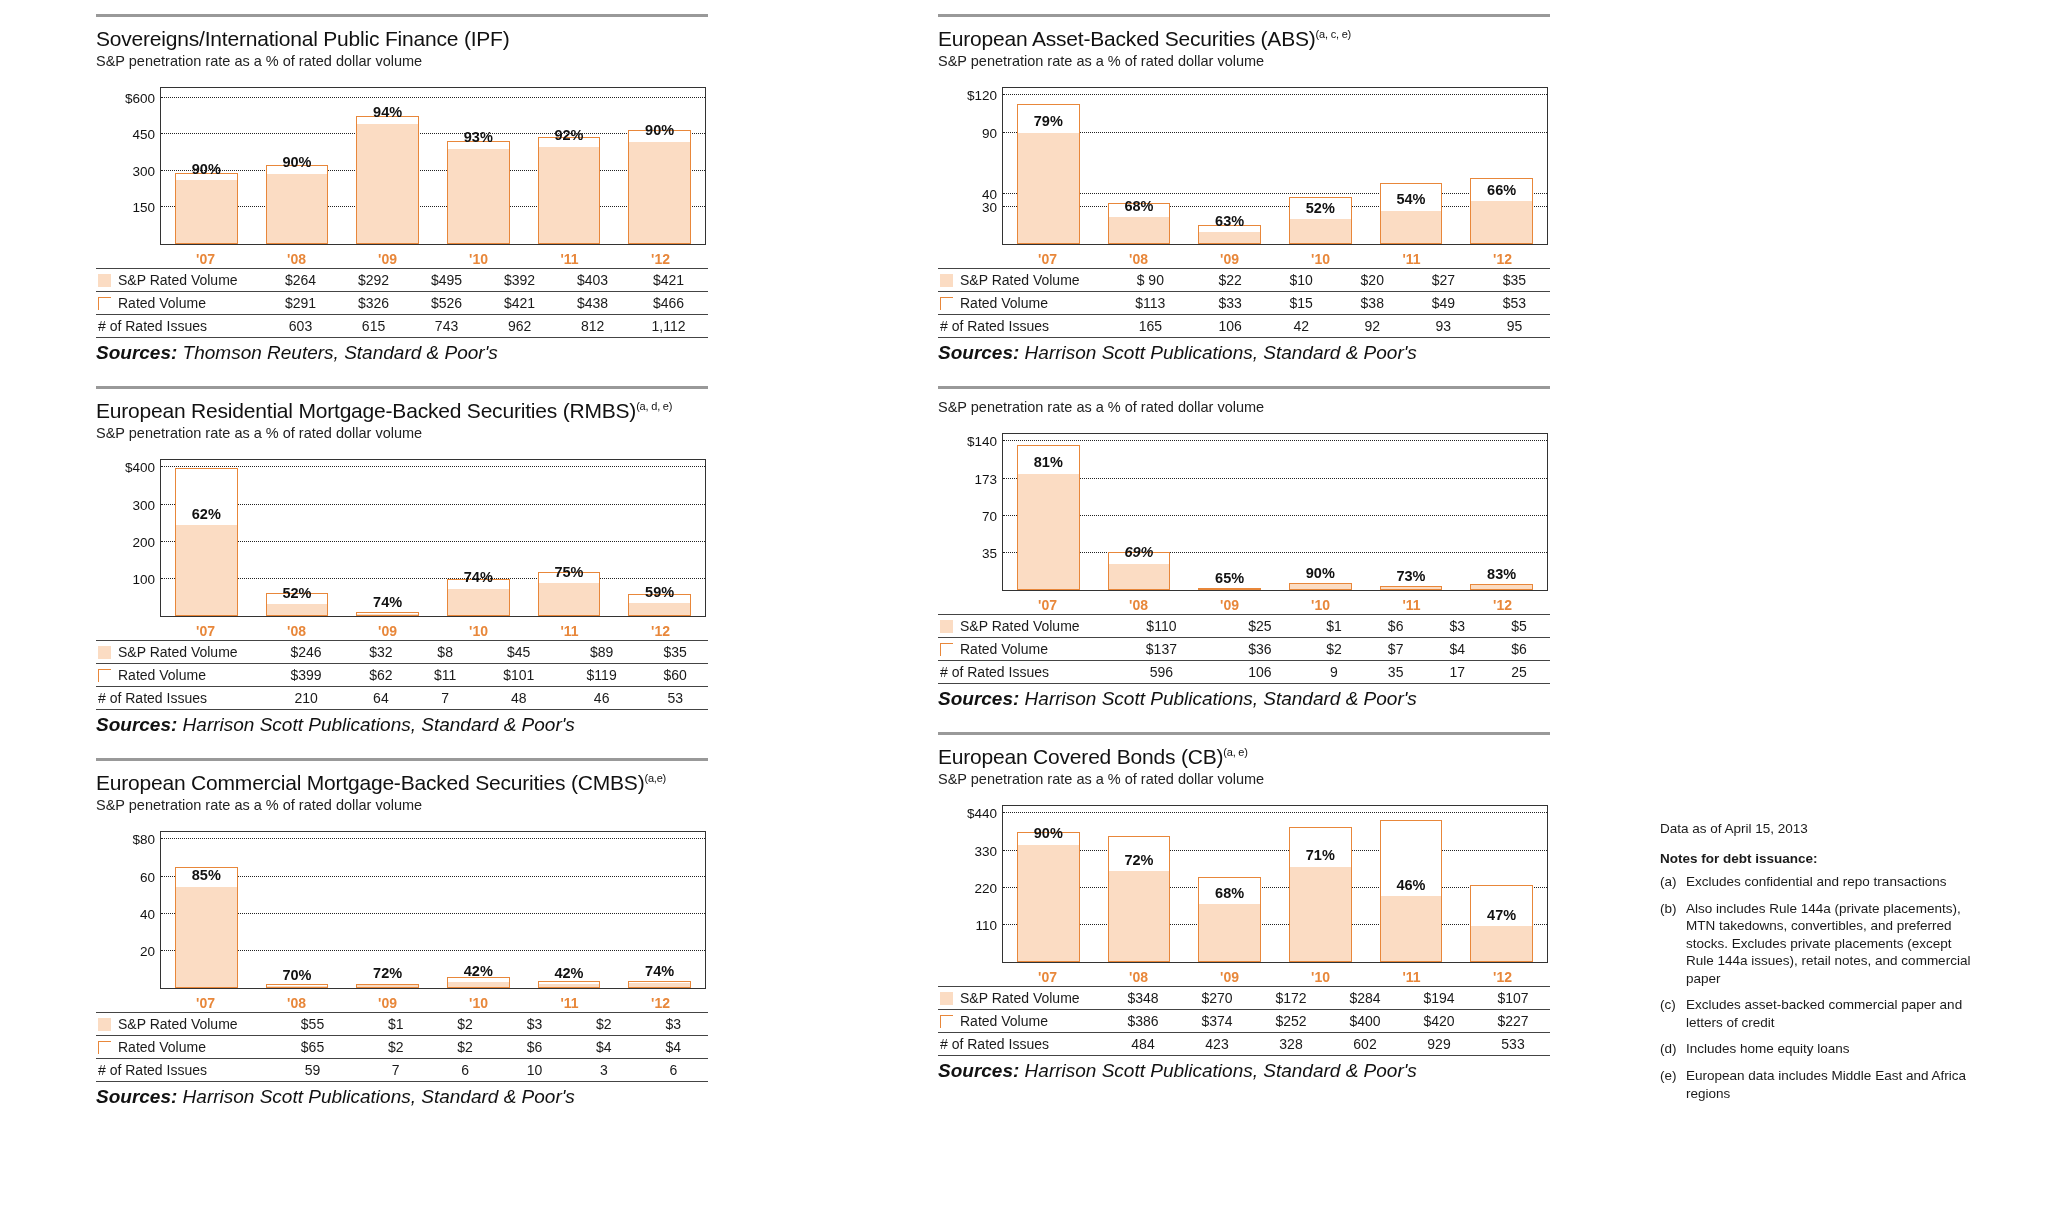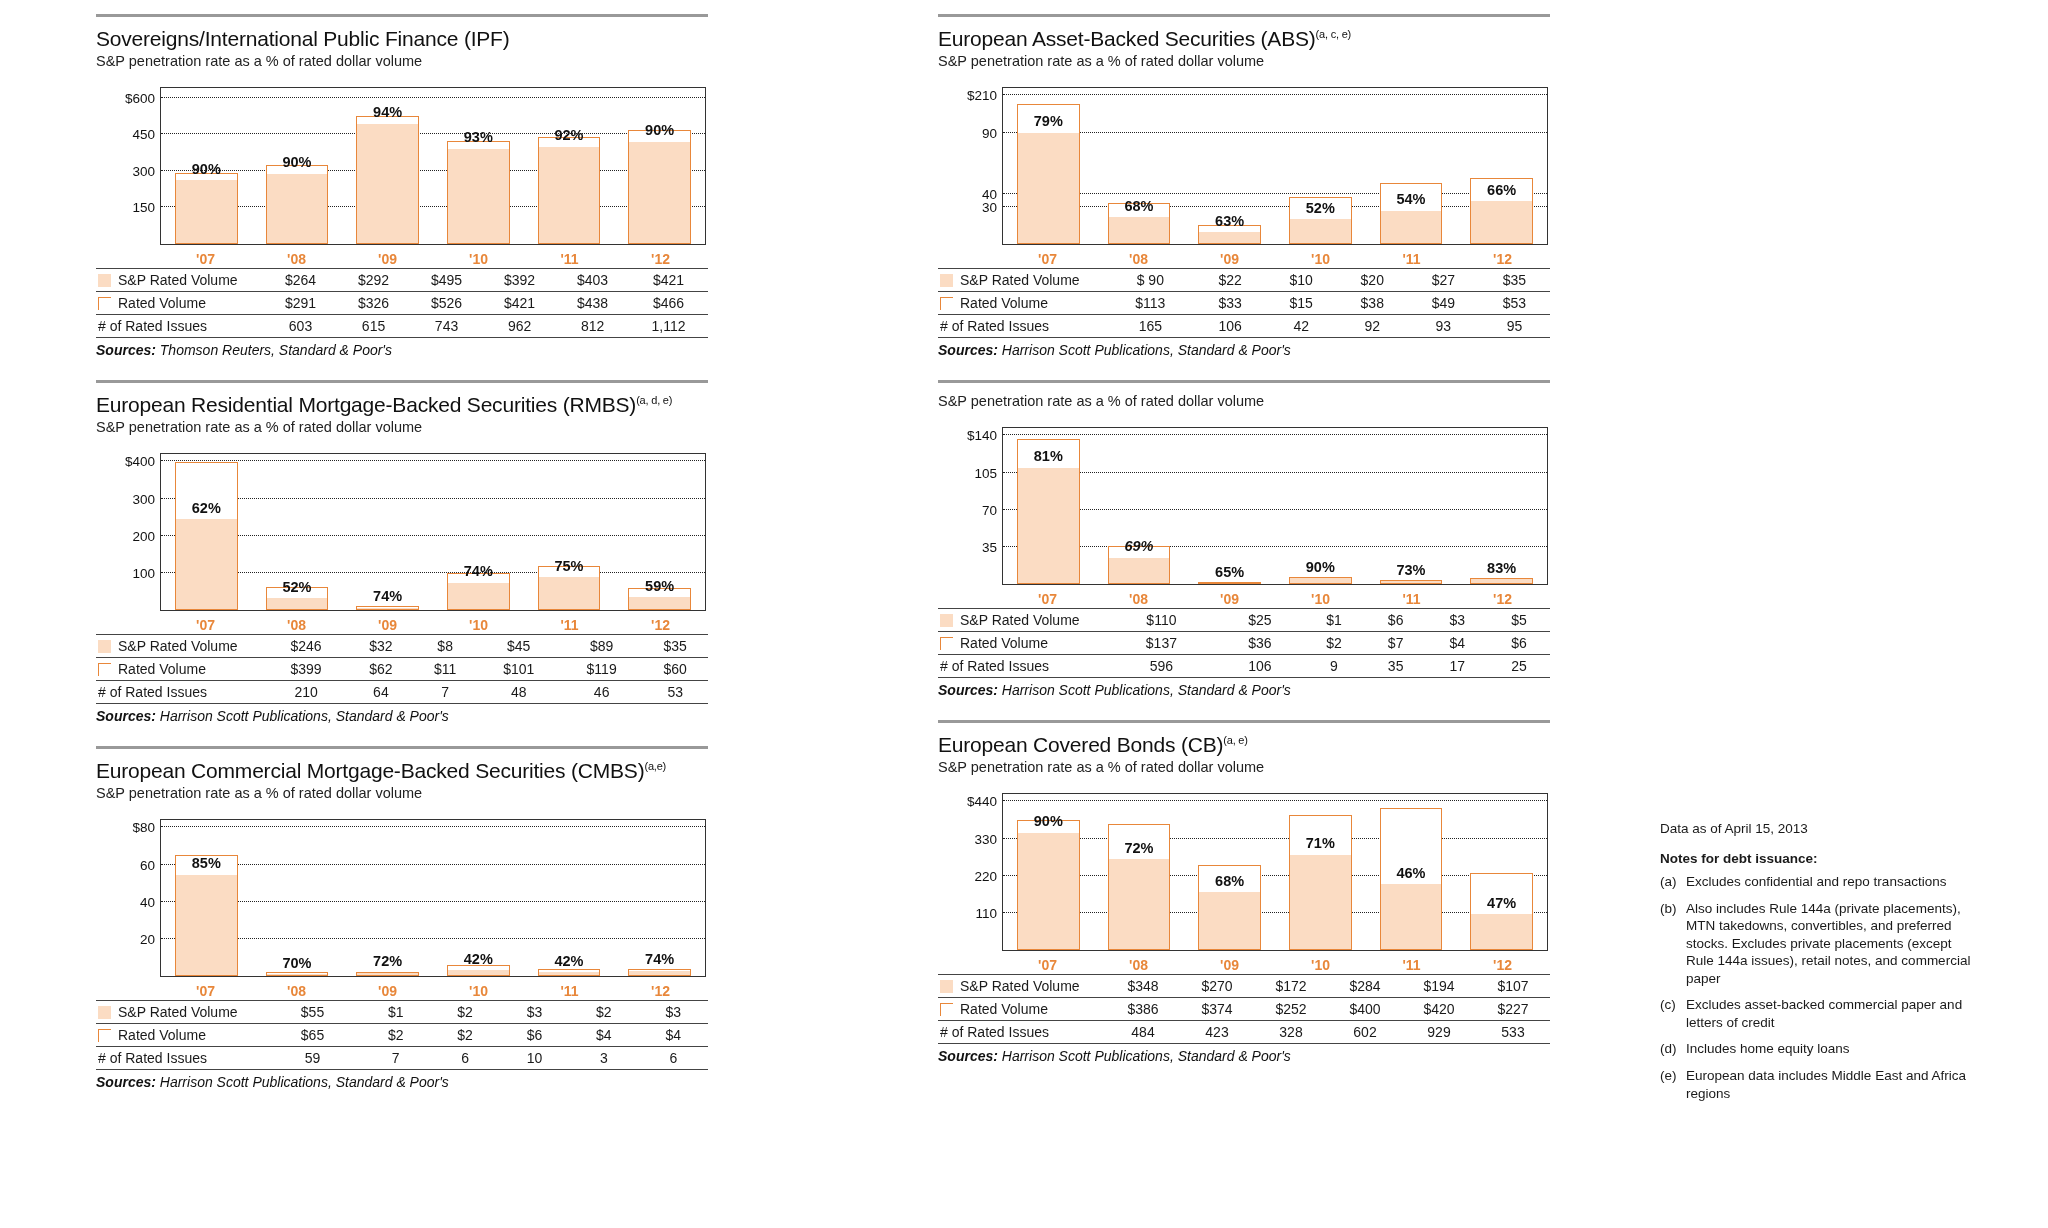--- a/index.html
+++ b/index.html
@@ -99,21 +99,21 @@
   table.data td.rowlabel {
     text-align:left; width:168px; padding-left:2px;
   }
   .swatch-filled, .swatch-open {
     display:inline-block; width:13px; height:13px;
     margin-right:7px; vertical-align:-2px;
   }
   .swatch-filled { background:#fbdcc3; border:1px solid #fbdcc3; }
   .swatch-open { background:#fff; border:1.5px solid #e8873a; border-bottom:none; border-right:none; box-sizing:border-box; }
   .sources {
-    font-size:14px; font-style:italic; margin-top:4px; color:#111;
+    font-size:19px; font-style:italic; margin-top:4px; color:#111;
   }
   .sources b { font-style:italic; font-weight:700; }
 
   
   .notes-block { font-size:13.5px; line-height:1.3; }
   .notes-block .note-line { margin-bottom:12px; }
   .notes-title { font-weight:700; margin-bottom:6px; font-size:13.5px; }
   .note-item { display:flex; margin-bottom:9px; }
   .note-tag { width:26px; flex:0 0 26px; }
   .note-text { flex:1; }
@@ -431,21 +431,21 @@
             <div class="gridline" style="bottom: 23.8095%;">
               <div class="ytick">30</div>
             </div>
             <div class="gridline" style="bottom: 31.746%;">
               <div class="ytick">40</div>
             </div>
             <div class="gridline" style="bottom: 71.4286%;">
               <div class="ytick">90</div>
             </div>
             <div class="gridline" style="bottom: 95.2381%;">
-              <div class="ytick">$210</div>
+              <div class="ytick">$120</div>
             </div>
             <div class="bars">
               <div class="barwrap">
                 <div class="bar-outer" style="height: 89.6825%;">
                   <div class="bar-inner" style="height: 79.646%;"></div>
                 </div>
                 <div class="pct" style="bottom: 73.4286%;">79%</div>
               </div>
               <div class="barwrap">
                 <div class="bar-outer" style="height: 26.1905%;">
@@ -526,21 +526,21 @@
         <div class="panel-sub">S&amp;P penetration rate as a % of rated dollar volume</div>
         <div class="chart">
           <div class="plot">
             <div class="gridline" style="bottom: 23.8095%;">
               <div class="ytick">35</div>
             </div>
             <div class="gridline" style="bottom: 47.619%;">
               <div class="ytick">70</div>
             </div>
             <div class="gridline" style="bottom: 71.4286%;">
-              <div class="ytick">105</div>
+              <div class="ytick">173</div>
             </div>
             <div class="gridline" style="bottom: 95.2381%; margin-top: 20px;">
               <div class="ytick">$140</div>
             </div>
             <div class="bars">
               <div class="barwrap">
                 <div class="bar-outer" style="height: 93.1973%;">
                   <div class="bar-inner" style="height: 80.292%;"></div>
                 </div>
                 <div class="pct" style="bottom: 76.8299%;">81%</div>

